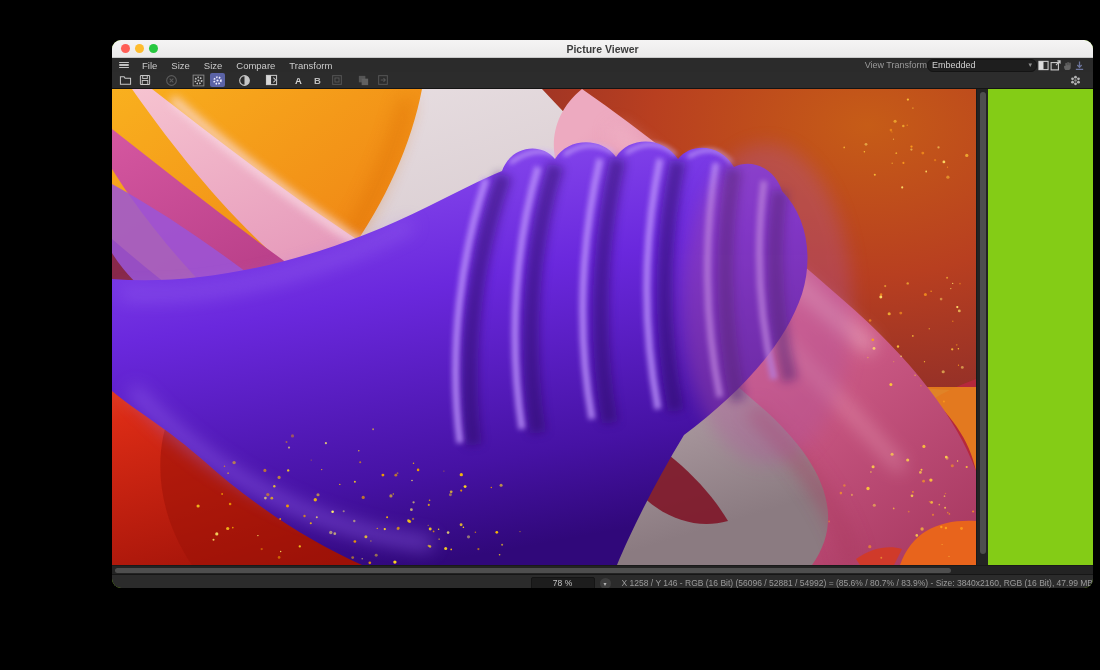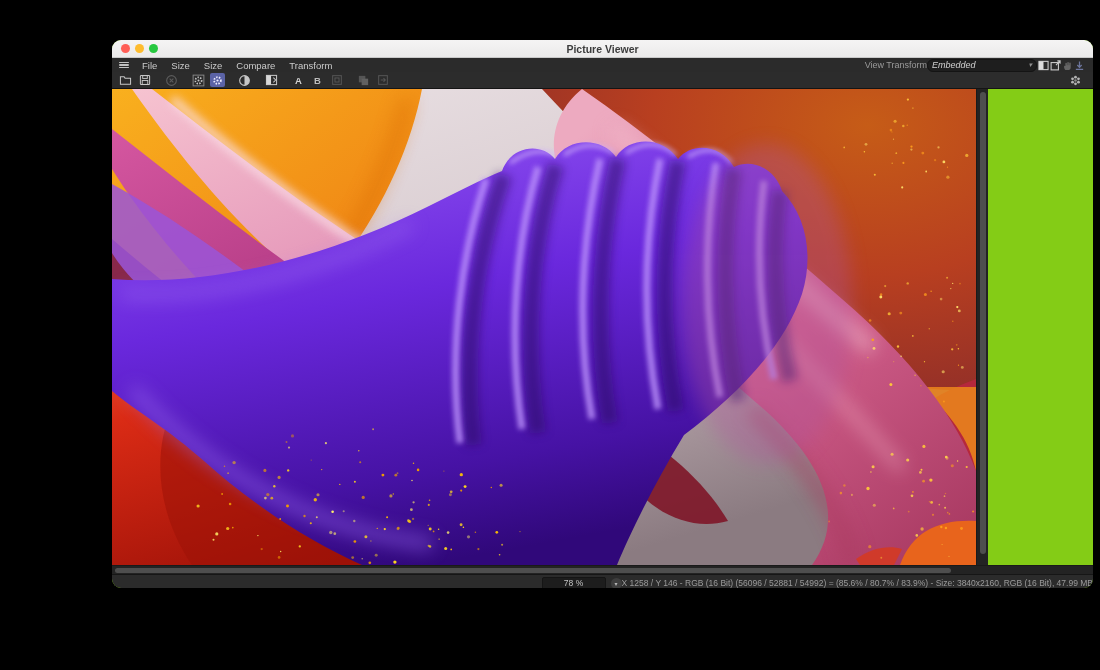--- a/index.html
+++ b/index.html
@@ -15,21 +15,21 @@
   .light.r{background:#ff5f57;}.light.y{background:#febc2e;}.light.g{background:#28c840;}
   .wtitle{position:absolute;left:0;right:0;text-align:center;font-size:10.5px;font-weight:bold;color:#3c3c3c;}
   
   .menubar{height:14px;background:#2b2b2b;display:flex;align-items:center;font-size:9.5px;color:#cbcbcb;}
   .burger{width:10px;height:7px;margin:0 6px 0 7px;display:flex;flex-direction:column;justify-content:space-between;}
   .burger i{display:block;height:1.4px;background:#c2c2c2;border-radius:1px;}
   .menu-item{padding:0 7px;cursor:default;}
   .mb-right{margin-left:auto;display:flex;align-items:center;gap:0;padding-right:8px;}
   .vt-label{color:#9a9a9a;font-size:9px;}
   .vt-select{width:100px;height:11px;background:#1e1e1e;border:1px solid #141414;border-radius:6px;
-    color:#d2d2d2;font-size:9px;display:flex;align-items:center;padding:0 4px;font-style:italic;}
+    color:#d2d2d2;font-size:9px;display:flex;align-items:center;padding:0 4px;}
   .vt-select .chev{margin-left:auto;color:#8f8f8f;font-size:7px;}
   .mb-ic{width:12px;height:12px;display:flex;align-items:center;justify-content:center;}
   
   .toolbar{height:16px;background:#2c2c2c;border-bottom:1px solid #141414;display:flex;align-items:center;padding-left:6px;}
   .tb-ic{width:15px;height:14px;display:flex;align-items:center;justify-content:center;margin-right:4px;border-radius:2px;}
   .tb-ic.active{background:#5b63a6;}
   .tb-gap{width:8px;}
   .tb-letter{font-size:9.5px;font-weight:bold;color:#d2d2d2;}
   .tb-letter.dim2{color:#bdbdbd;}
   .tb-right{margin-left:auto;padding-right:6px;}
@@ -40,21 +40,21 @@
   .vscroll{width:12px;background:#232323;position:relative;border-left:1px solid #1a1a1a;box-sizing:border-box;}
   .vthumb{position:absolute;left:3px;top:3px;width:6px;height:462px;background:#4e4e4e;border-radius:3px;}
   .hscroll{height:9px;background:#232323;position:relative;border-top:1px solid #1a1a1a;box-sizing:border-box;}
   .hthumb{position:absolute;top:2px;left:3px;height:5px;width:836px;background:#4e4e4e;border-radius:2.5px;}
   
   .statusbar{height:16px;background:#2b2b2b;border-top:1px solid #161616;display:flex;align-items:center;justify-content:flex-end;}
   .zoombox{width:62px;height:11px;margin-left:5px;background:#1d1d1d;border:1px solid #151515;border-radius:2px;
     color:#c4c4c4;font-size:8.5px;display:flex;align-items:center;justify-content:center;}
   .zoombtn{width:11px;height:11px;border-radius:50%;background:#3e3e3e;margin-left:5px;
     display:flex;align-items:center;justify-content:center;color:#b5b5b5;font-size:6px;}
-  .statusinfo{color:#9b9b9b;font-size:8.5px;white-space:nowrap;}
+  .statusinfo{margin-left:11px;color:#9b9b9b;font-size:8.5px;white-space:nowrap;}
 </style>
 </head>
 <body>
 
 <div class="stage">
   <div class="window">
 
     <div class="titlebar">
       <div class="lights">
         <span class="light r"></span>

